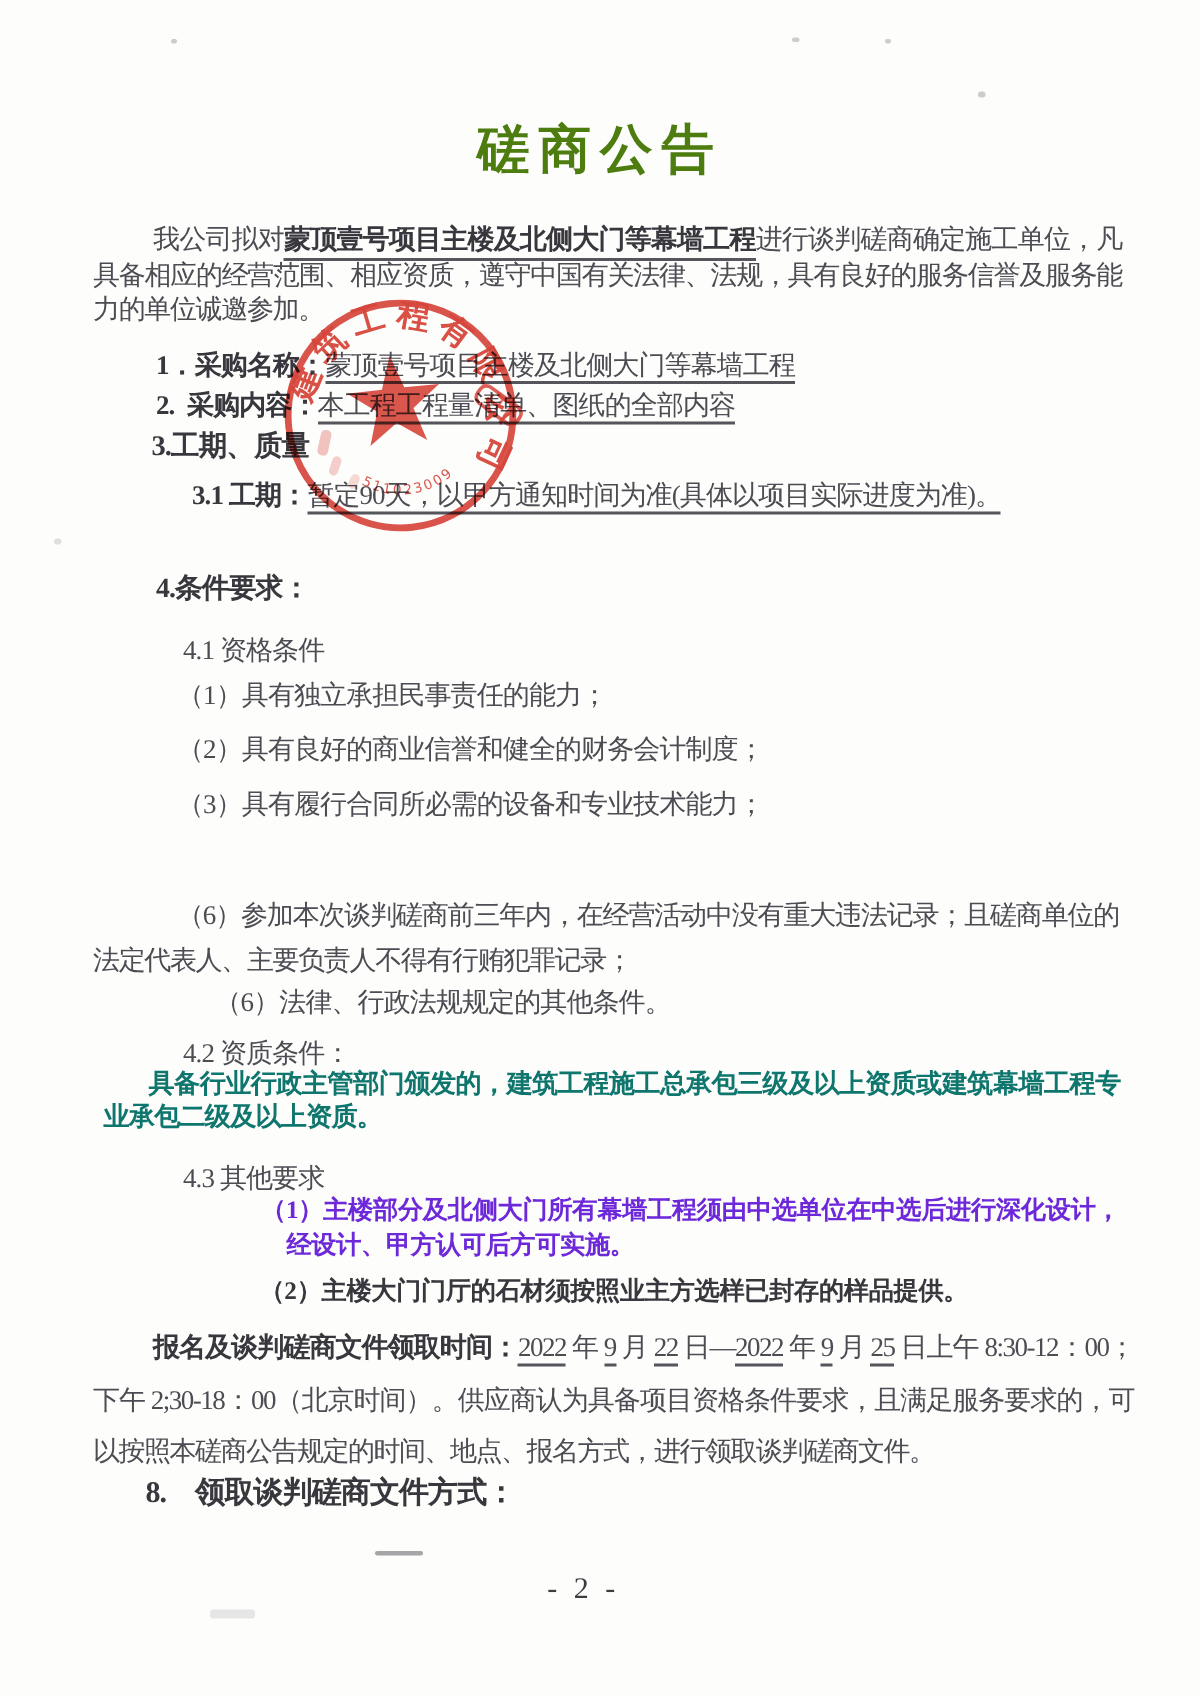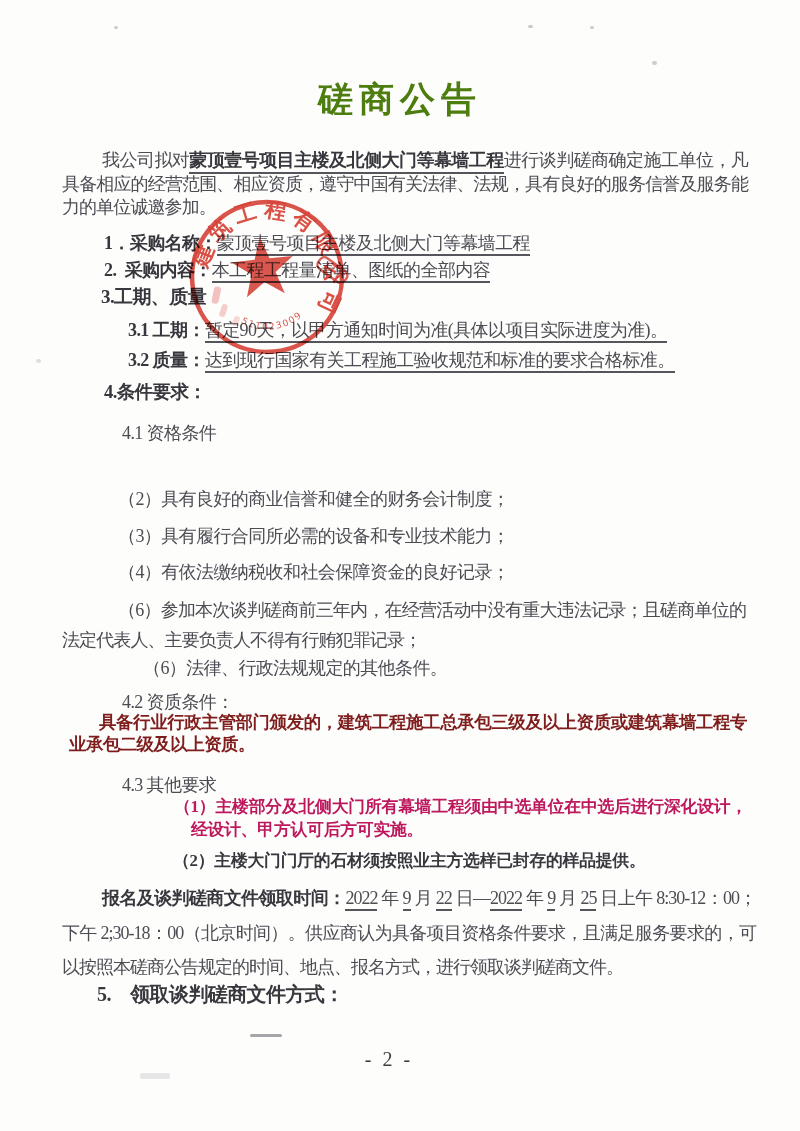--- a/index.html
+++ b/index.html
@@ -18,23 +18,23 @@
   .b{font-weight:bold;color:#37373d;}
   .u{border-bottom:2px solid #55555c;padding-bottom:1px;}
   .title{
     position:absolute;top:76px;left:0;width:100%;
     text-align:center;font-size:35px;font-weight:bold;
     letter-spacing:6px;color:#4d7c0f;
   }
   .intro{top:150px;left:62px;width:686px;text-indent:40px;line-height:23.6px;font-family:Liberation Mono, monospace;}
   .cond-five{top:596px;left:62px;width:684px;text-indent:56px;line-height:29.5px;}
   .req-para{top:711px;left:69px;width:678px;text-indent:30px;line-height:22px;
-            font-weight:bold;color:#7f1d1d;font-size:17.4px;letter-spacing:-0.5px;}
+            font-weight:bold;color:#0f766e;font-size:17.4px;letter-spacing:-0.5px;}
   .other-one{top:796px;left:191px;width:556px;text-indent:-17px;line-height:22.5px;
-             font-weight:bold;color:#be185d;font-size:16.8px;letter-spacing:-0.2px;}
+             font-weight:bold;color:#6d28d9;font-size:16.8px;letter-spacing:-0.2px;}
   .reg-para{top:881px;left:62px;width:694px;text-indent:40px;line-height:34.6px;letter-spacing:-1px;}
   .footer{
     position:absolute;top:1048px;left:0;width:778px;text-align:center;
     font-size:20px;letter-spacing:3px;color:#3c3c41;
   }
   .pickup-blank{
     display:inline-block;border-bottom:2px solid #4a4a50;
     width:118px;height:18px;vertical-align:baseline;
   }
   .pickup-blank .slash{margin-left:30px;}
@@ -55,42 +55,41 @@
   <div class="para intro"><span>我公司拟对</span><span class="b u">蒙顶壹号项目主楼及北侧大门等幕墙工程</span><span>进行谈判磋商确定施工单位，凡具备相应的经营范围、相应资质，遵守中国有关法律、法规，具有良好的服务信誉及服务能力的单位诚邀参加。</span></div>
 
   <div class="line" style="top:231px;left:104px;"><span class="b">1．采购名称：</span><span class="u">蒙顶壹号项目主楼及北侧大门等幕墙工程</span></div>
 
   <div class="line" style="top:258px;left:104px;"><span class="b">2. 采购内容：</span><span class="u">本工程工程量清单、图纸的全部内容</span></div>
 
   <div class="line b" style="top:284px;left:101px;font-size:19px;">3.工期、质量</div>
 
   <div class="line" style="top:318px;left:128px;"><span class="b">3.1 工期：</span><span class="u">暂定90天，以甲方通知时间为准(具体以项目实际进度为准)。</span></div>
 
-  <div class="line" style="top:348px;left:128px;"><span class="b">3.2 质量：</span><span class="u">达到现行国家有关工程施工验收规范和标准的要求合格标准。</span></div>
 
   <div class="line b" style="top:379px;left:104px;font-size:18.5px;">4.条件要求：</div>
 
   <div class="line" style="top:421px;left:122px;">4.1 资格条件</div>
 
+  <div class="line" style="top:451px;left:118px;">（1）具有独立承担民事责任的能力；</div>
   <div class="line" style="top:487px;left:118px;">（2）具有良好的商业信誉和健全的财务会计制度；</div>
   <div class="line" style="top:524px;left:118px;">（3）具有履行合同所必需的设备和专业技术能力；</div>
-  <div class="line" style="top:560px;left:118px;">（4）有依法缴纳税收和社会保障资金的良好记录；</div>
   <div class="para cond-five">（6）参加本次谈判磋商前三年内，在经营活动中没有重大违法记录；且磋商单位的法定代表人、主要负责人不得有行贿犯罪记录；</div>
   <div class="line" style="top:656px;left:118px;margin-left:25px;">（6）法律、行政法规规定的其他条件。</div>
 
   <div class="line" style="top:690px;left:122px;">4.2 资质条件：</div>
   <div class="para req-para">具备行业行政主管部门颁发的，建筑工程施工总承包三级及以上资质或建筑幕墙工程专业承包二级及以上资质。</div>
 
   <div class="line" style="top:729px;left:122px;margin-top:44px;">4.3 其他要求</div>
   <div class="para other-one">（1）主楼部分及北侧大门所有幕墙工程须由中选单位在中选后进行深化设计，经设计、甲方认可后方可实施。</div>
   <div class="line b" style="top:849px;left:173px;font-size:16.8px;letter-spacing:-0.2px;">（2）主楼大门门厅的石材须按照业主方选样已封存的样品提供。</div>
 
   <div class="para reg-para"><span class="b">报名及谈判磋商文件领取时间：</span><span class="u">2022</span><span> 年 </span><span class="u">9</span><span> 月 </span><span class="u">22</span><span> 日—</span><span class="u">2022</span><span> 年 </span><span class="u">9</span><span> 月 </span><span class="u">25</span><span> 日上午 8:30-12：00；</span><span>下午 2;30-18：00（北京时间）。供应商认为具备项目资格条件要求，且满足服务要求的，可以按照本磋商公告规定的时间、地点、报名方式，进行领取谈判磋商文件。</span></div>
 
-  <div class="line b" style="top:981px;left:97px;font-size:20px;">5.　领取谈判磋商文件方式：</div>
+  <div class="line b" style="top:981px;left:97px;font-size:20px;">8.　领取谈判磋商文件方式：</div>
 
 
   <div class="footer">- 2 -</div>
 
   <svg class="seal" viewBox="0 0 164 164">
     <g fill="none" stroke="#d63a2f">
       <circle cx="82" cy="82" r="74" stroke-width="4.5" opacity="0.92"></circle>
     </g>
     <polygon points="79,42 86.4,63.8 109.4,64.1 91,77.9 97.8,99.9 79,86.6 60.2,99.9 67,77.9 48.6,64.1 71.6,63.8" fill="#d63a2f" opacity="0.9"></polygon>
     <defs>

